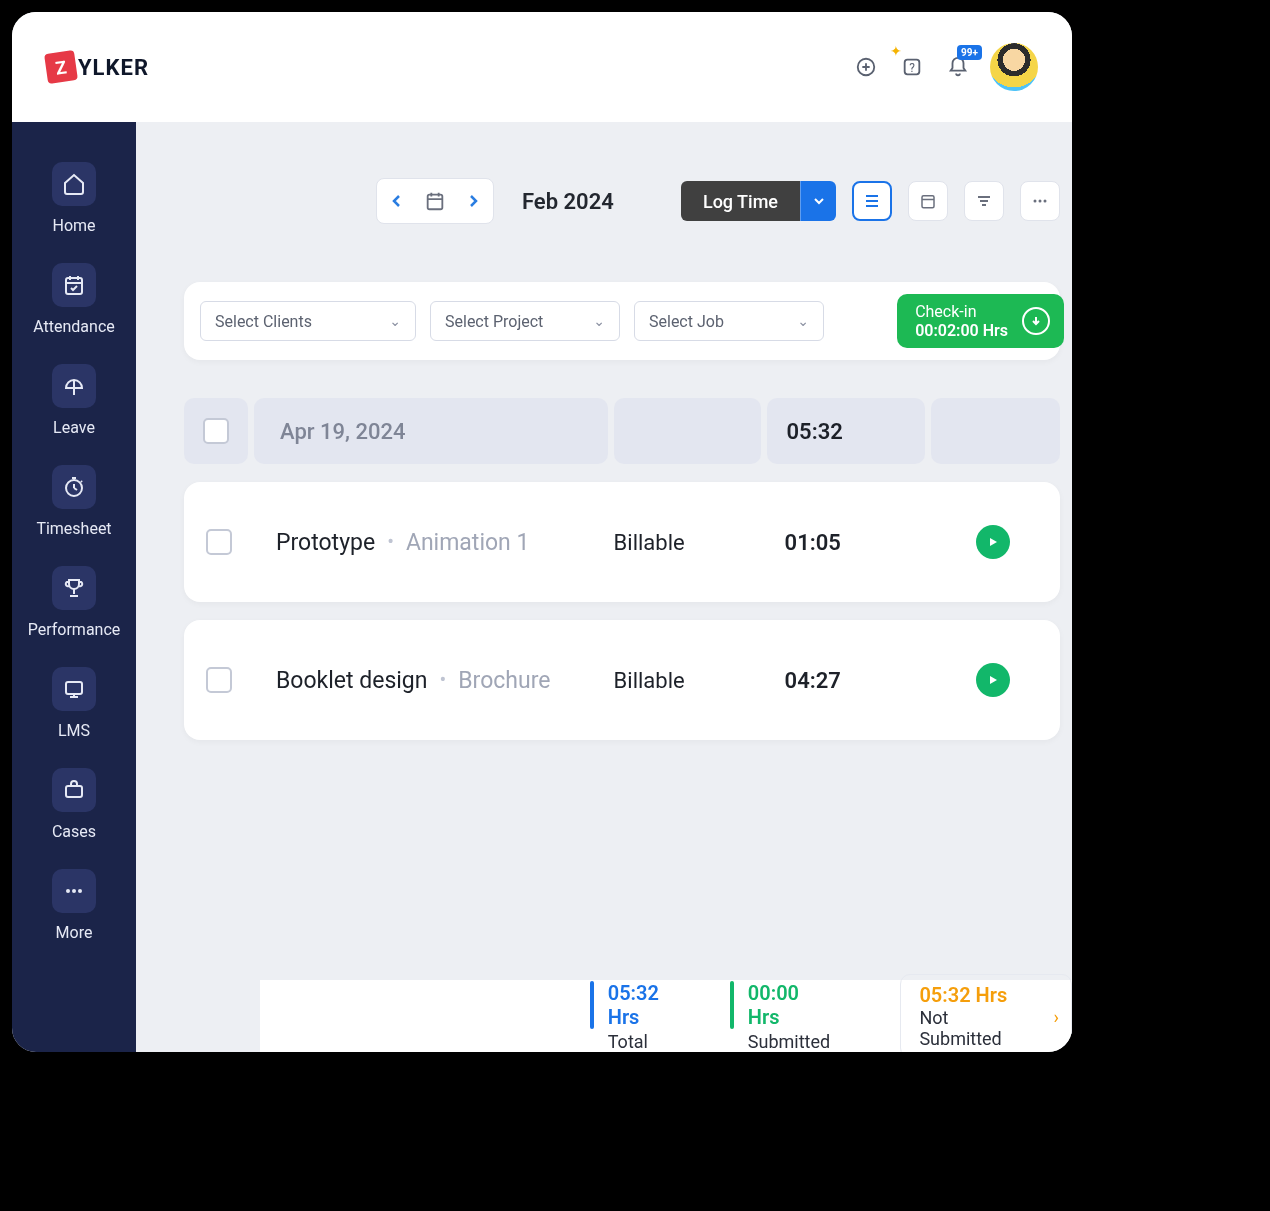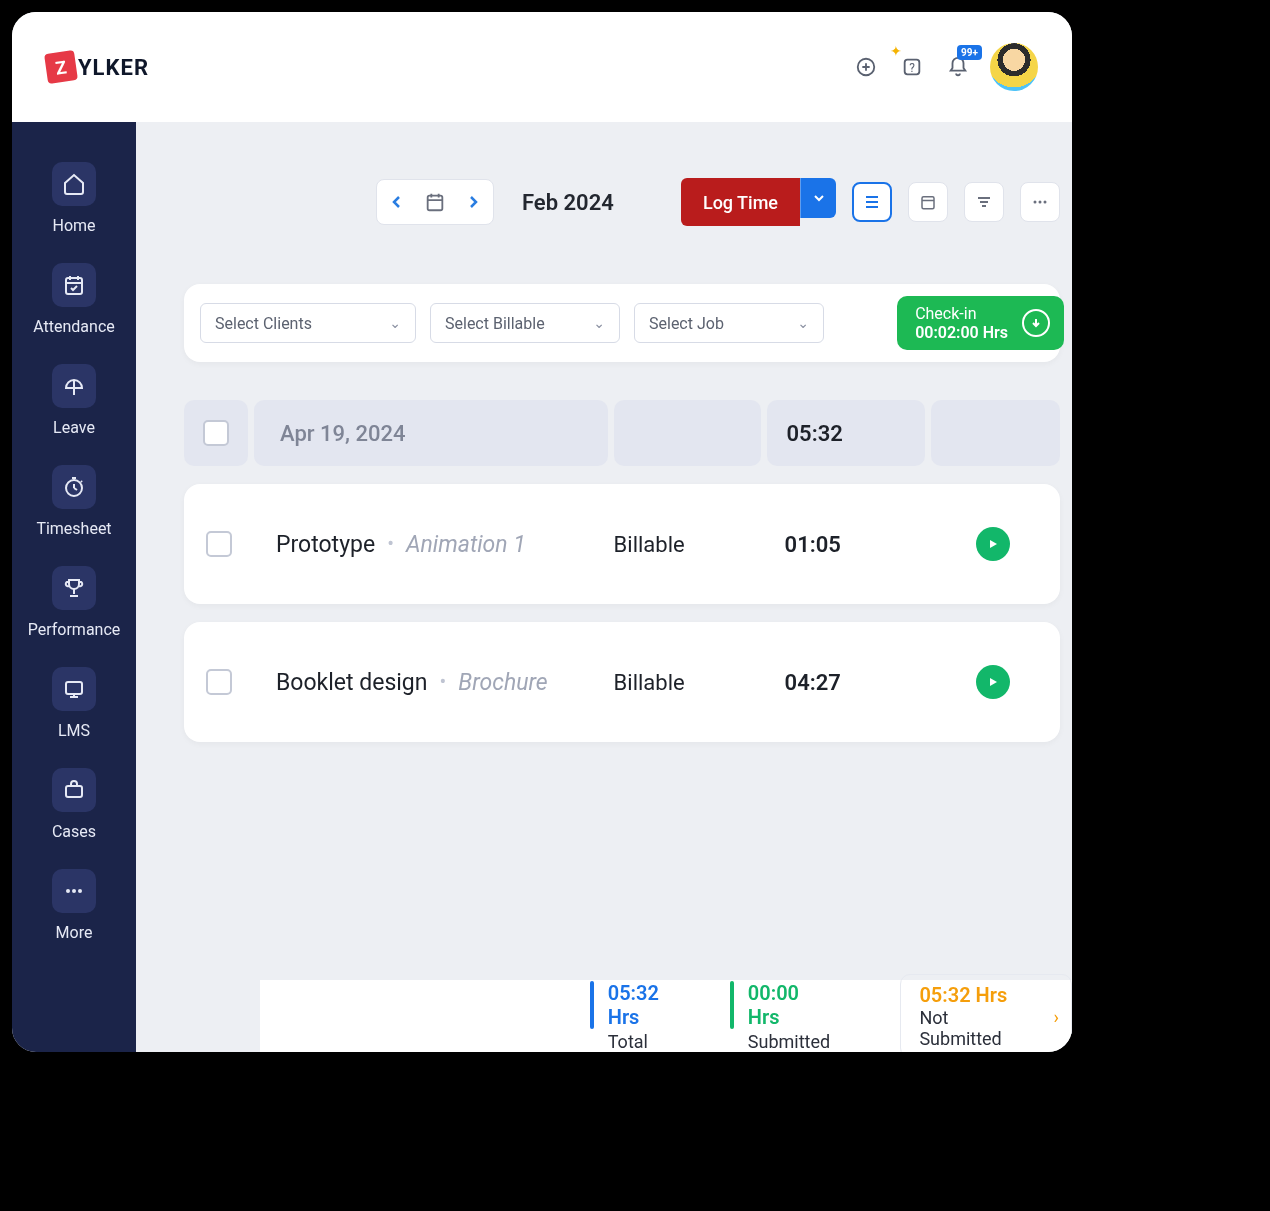--- a/index.html
+++ b/index.html
@@ -75,22 +75,22 @@
 }
 .picker .arrow {
   width: 40px; display: flex; align-items: center; justify-content: center;
   color: #2a7de1; cursor: pointer; font-size: 20px;
 }
 .picker .cal { width: 36px; display: flex; align-items: center; justify-content: center; color: #6a6f7d; }
 .month-label { font-size: 22px; font-weight: 600; color: #23272f; margin-left: 12px; }
 .spacer { flex: 1; }
 .logtime-wrap { display: flex; }
 .btn-primary {
-  background: #b91c1c; color: #fff; font-size: 18px; font-weight: 500;
-  height: 48px; display: flex; align-items: center; padding: 0 22px;
+  background: #404040; color: #fff; font-size: 18px; font-weight: 500;
+  height: 40px; display: flex; align-items: center; padding: 0 22px;
   border-top-left-radius: 6px; border-bottom-left-radius: 6px; cursor: pointer;
 }
 .btn-primary-caret {
   background: #1a73e8; color: #fff; height: 40px; width: 36px;
   display: flex; align-items: center; justify-content: center;
   border-left: 1px solid rgba(255,255,255,0.3);
   border-top-right-radius: 6px; border-bottom-right-radius: 6px; cursor: pointer;
 }
 .view-btn {
   width: 40px; height: 40px; background: #fff; border: 2px solid #1a73e8;
@@ -140,21 +140,21 @@
   width: 26px; height: 26px; border: 2px solid #c4c9d6; border-radius: 5px; background: #fff; cursor: pointer;
 }
 .row-card {
   background: #fff; border-radius: 16px; height: 120px;
   display: flex; align-items: center;
   box-shadow: 0 2px 6px rgba(0,0,0,0.04);
 }
 .col-check { width: 70px; display: flex; justify-content: center; }
 .col-main { flex: 1.9; display: flex; gap: 12px; font-size: 23px; color: #1d2129; padding-left: 22px; }
 .col-main .dot { color: #bfc4d2; font-size: 20px; }
-.col-main .sub { color: #a0a6b6; font-style: italic; }
+.col-main .sub { color: #a0a6b6; }
 .col-bill { flex: 0.85; font-size: 22px; color: #1d2129; }
 .col-time { flex: 0.8; font-size: 22px; font-weight: 600; color: #1d2129; padding-left: 20px; }
 .col-action { flex: 0.75; display: flex; justify-content: center; }
 .play-btn {
   width: 34px; height: 34px; border-radius: 50%; background: #12b76a; color: #fff;
   display: flex; align-items: center; justify-content: center; cursor: pointer;
 }
 .footer {
   position: absolute; bottom: 0; left: 124px; right: 0; height: 72px;
   background: #fff; display: flex; align-items: center; padding-left: 330px; gap: 40px;
@@ -356,21 +356,21 @@
             </svg>
         </div>
       </div>
 
       <div class="filter-card">
         <div class="select" style="width:216px">
           <span>Select Clients</span>
           <span class="chev">⌄</span>
         </div>
         <div class="select" style="width:190px">
-          <span>Select Billable</span>
+          <span>Select Project</span>
           <span class="chev">⌄</span>
         </div>
         <div class="select" style="width:190px">
           <span>Select Job</span>
           <span class="chev">⌄</span>
         </div>
         <div class="checkin-pill">
           <div>
             <div>Check-in</div>
             <div style="font-weight:600">00:02:00 Hrs</div>

